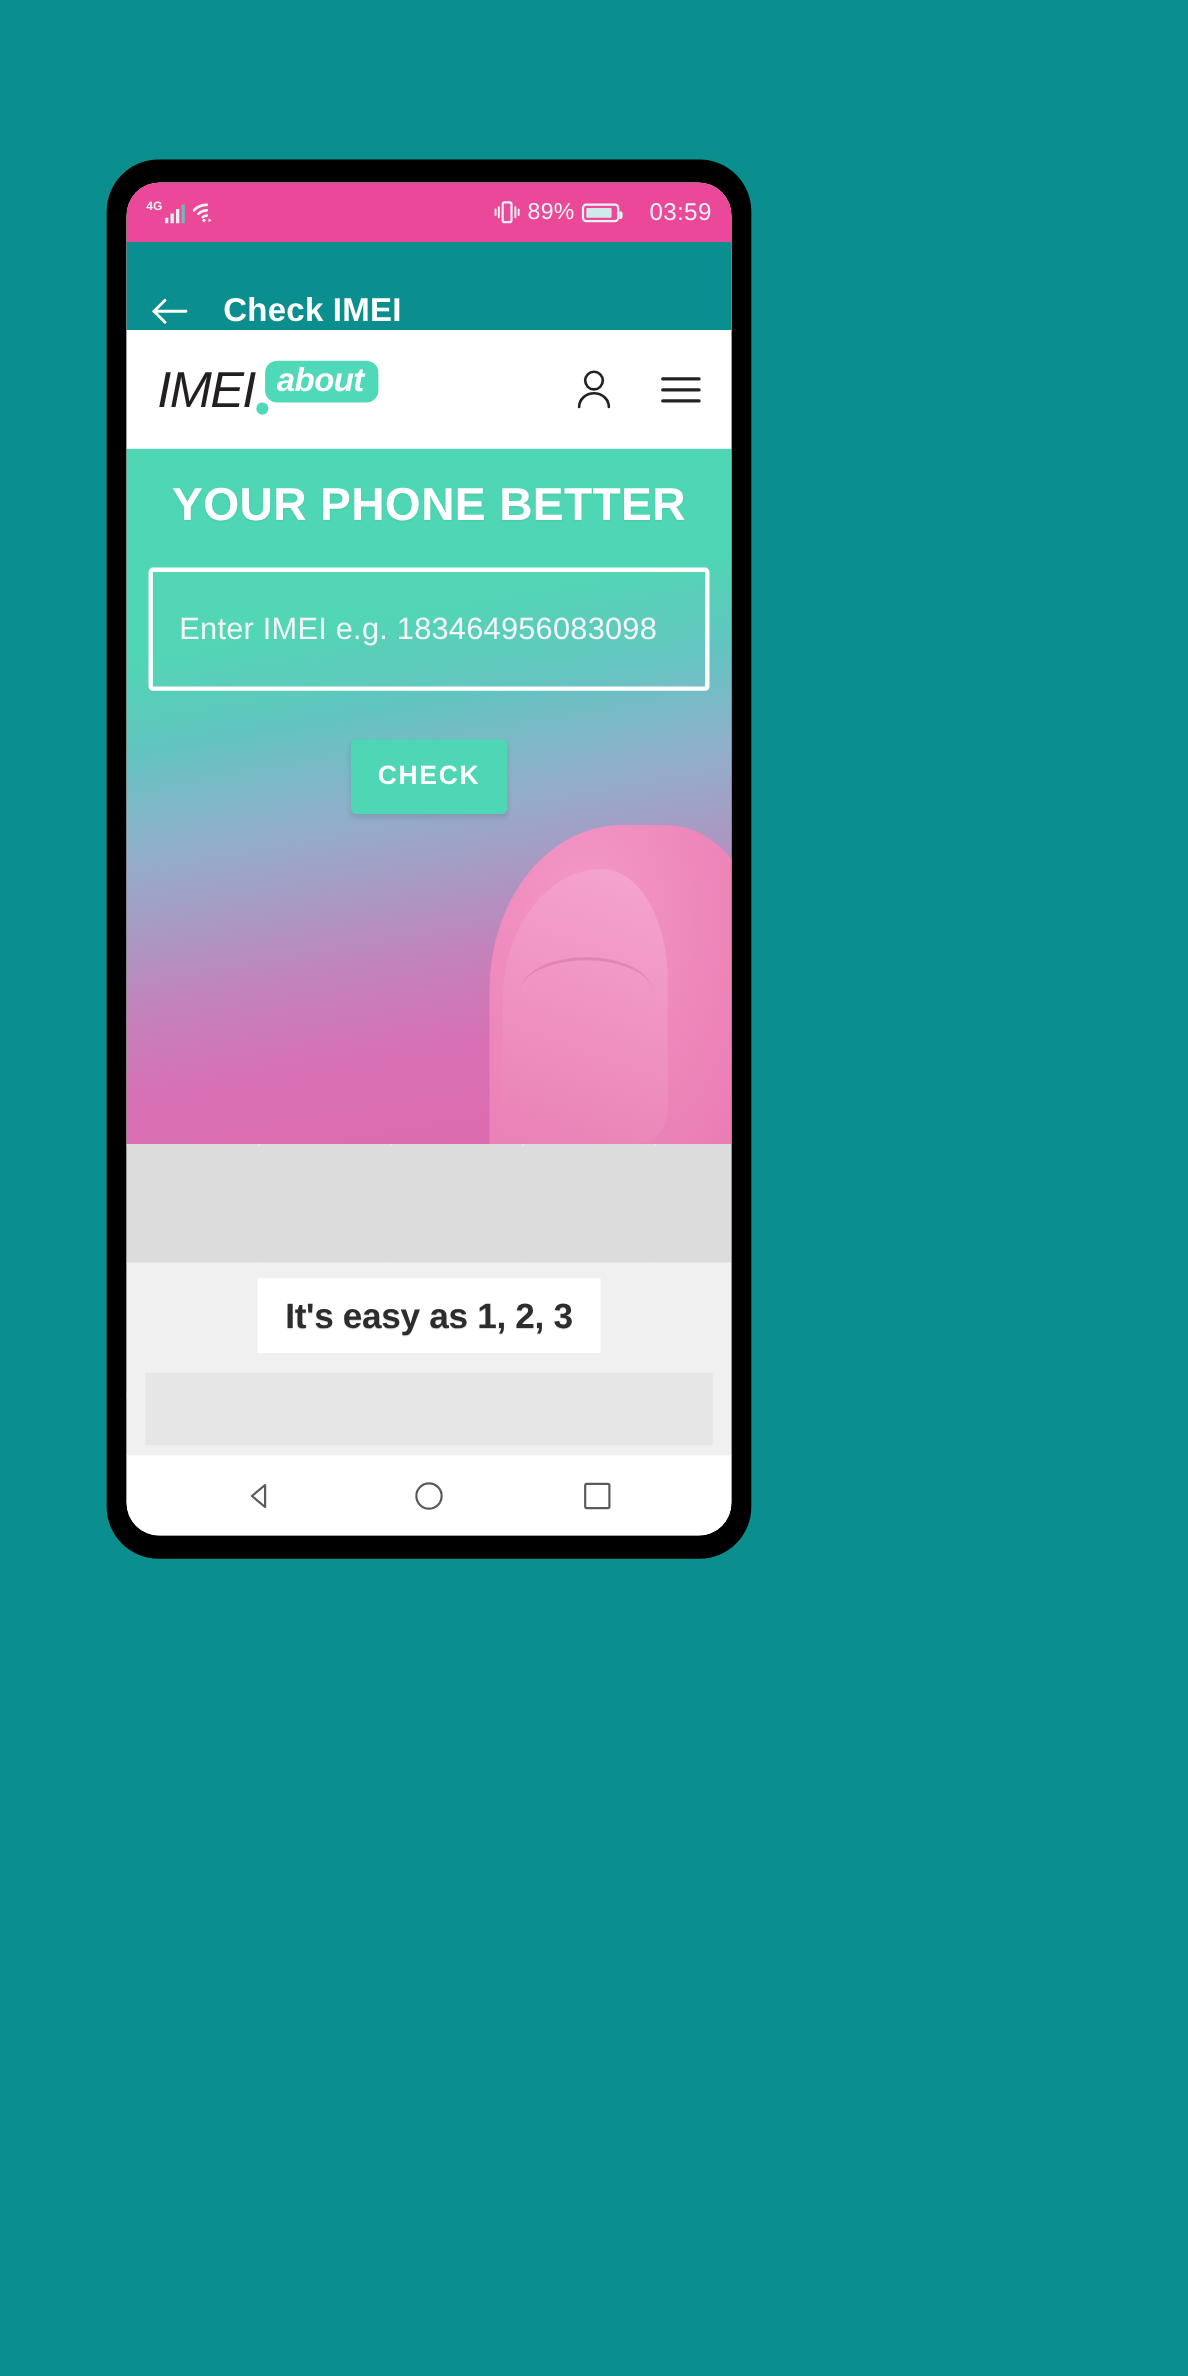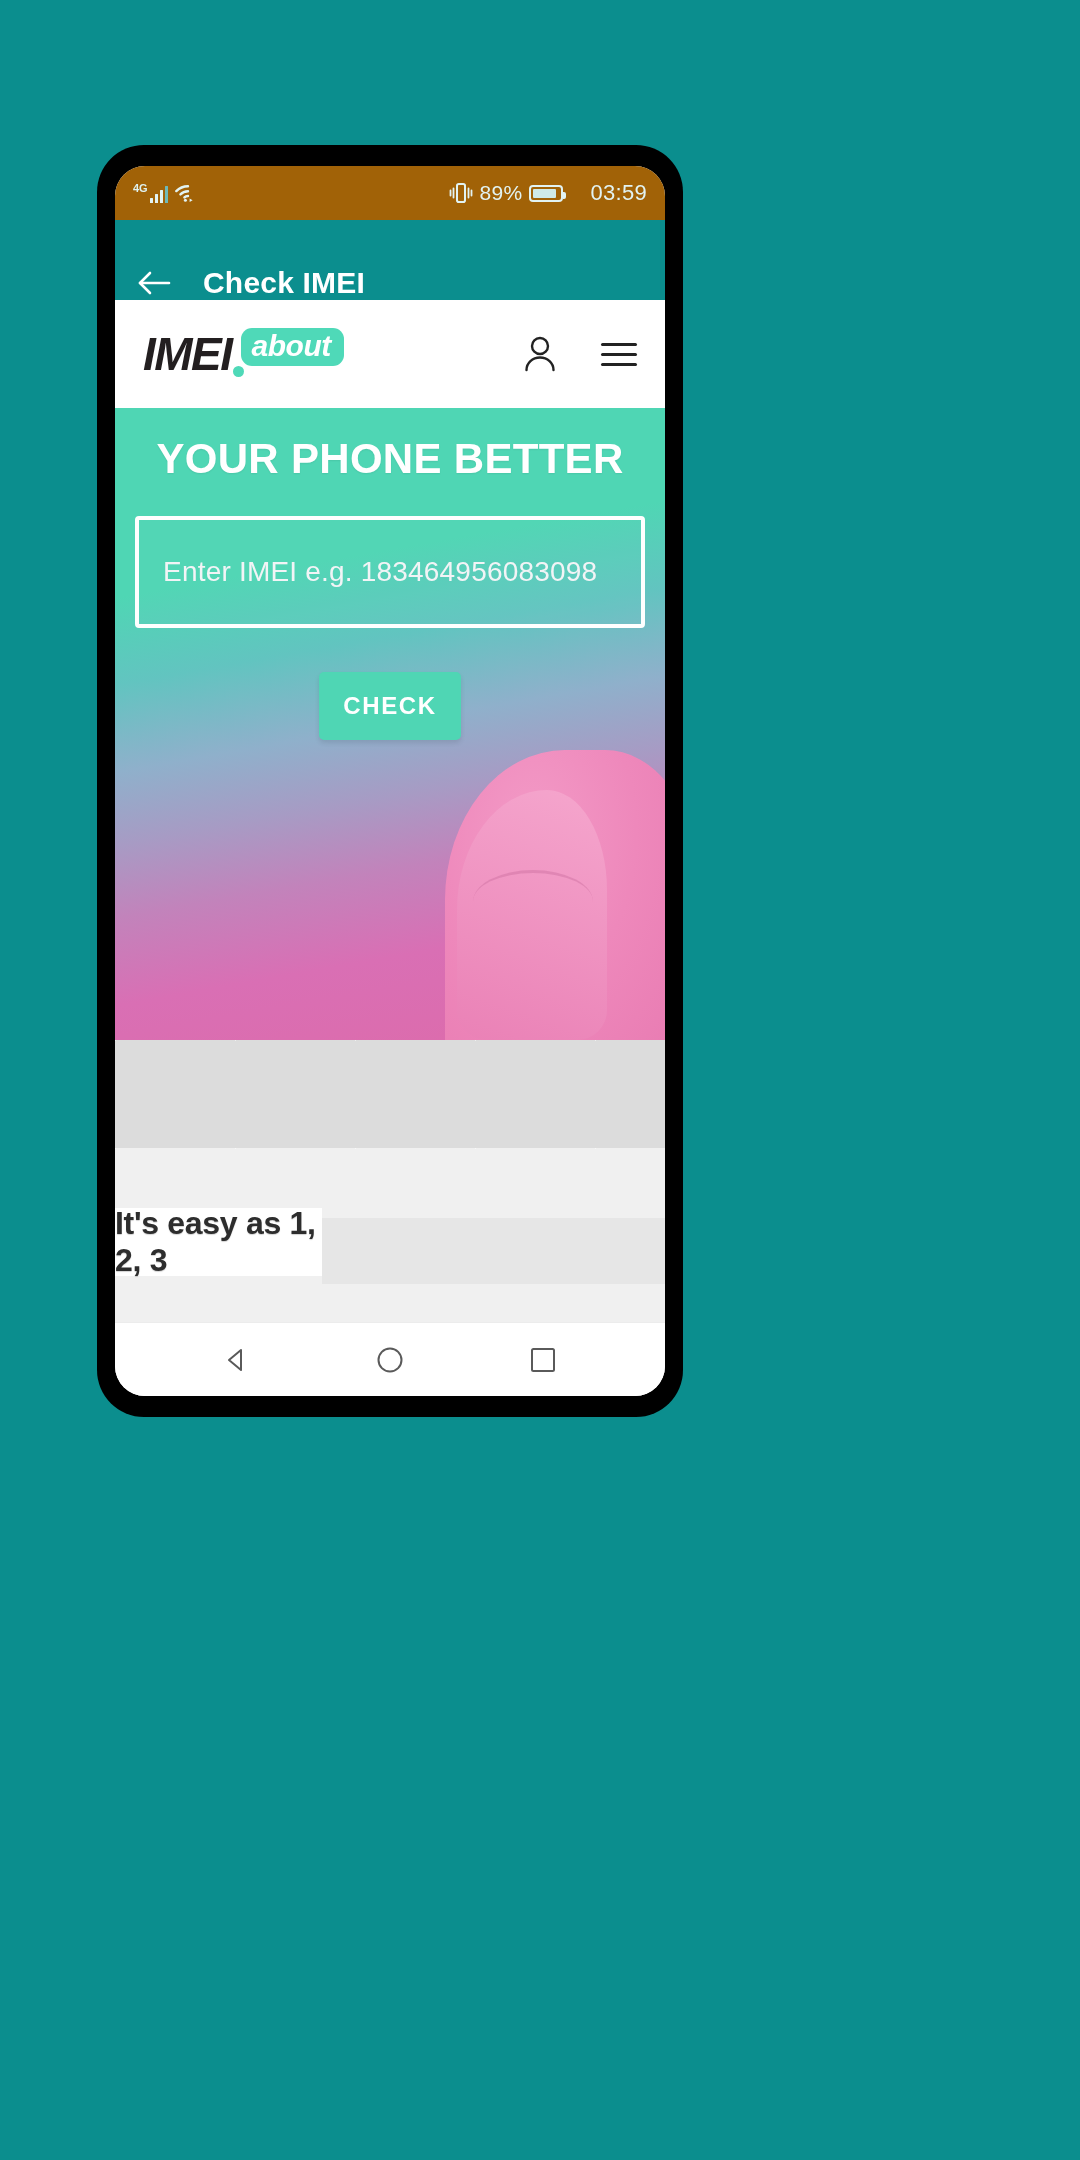--- a/index.html
+++ b/index.html
@@ -40,21 +40,21 @@
     border-radius: 30px;
     overflow: hidden;
     background: #ffffff;
     display: flex;
     flex-direction: column;
   }
 
   
   .status-bar {
     height: 54px;
-    background: #a16207;
+    background: #ec4899;
     flex: 0 0 auto;
     display: flex;
     align-items: center;
     padding: 0 18px;
     color: #dff2f0;
   }
   .status-left { display: flex; align-items: flex-end; gap: 7px; }
   .status-right {
     margin-left: auto;
     display: flex;
@@ -121,21 +121,21 @@
     height: 108px;
     background: #ffffff;
     flex: 0 0 auto;
     display: flex;
     align-items: center;
     padding: 0 28px;
   }
   .logo { display: flex; align-items: center; }
   .logo-imei {
     font-size: 46px;
-    font-weight: 700;
+    font-weight: 400;
     font-style: italic;
     color: #231f20;
     letter-spacing: -1.5px;
     line-height: 46px;
   }
   .logo-dot {
     width: 11px; height: 11px; border-radius: 50%;
     background: #4fd9b8;
     margin-left: 1px;
     align-self: flex-end;
@@ -280,21 +280,21 @@
     background-size: 120px 120px, 120px 120px;
   }
   .easy-section {
     flex: 1 1 auto;
     background: #f0f0f0;
     background-image:
       linear-gradient(115deg, rgba(255,255,255,0.6) 1px, transparent 1px),
       linear-gradient(65deg, rgba(255,255,255,0.6) 1px, transparent 1px);
     background-size: 120px 120px, 120px 120px;
     display: flex;
-    flex-direction: row;
+    flex-direction: column;
     align-items: center;
     padding-top: 14px;
   }
   .easy-card {
     background: #ffffff;
     width: 312px;
     height: 68px;
     display: flex; align-items: center; justify-content: center;
   }
   .easy-title {

